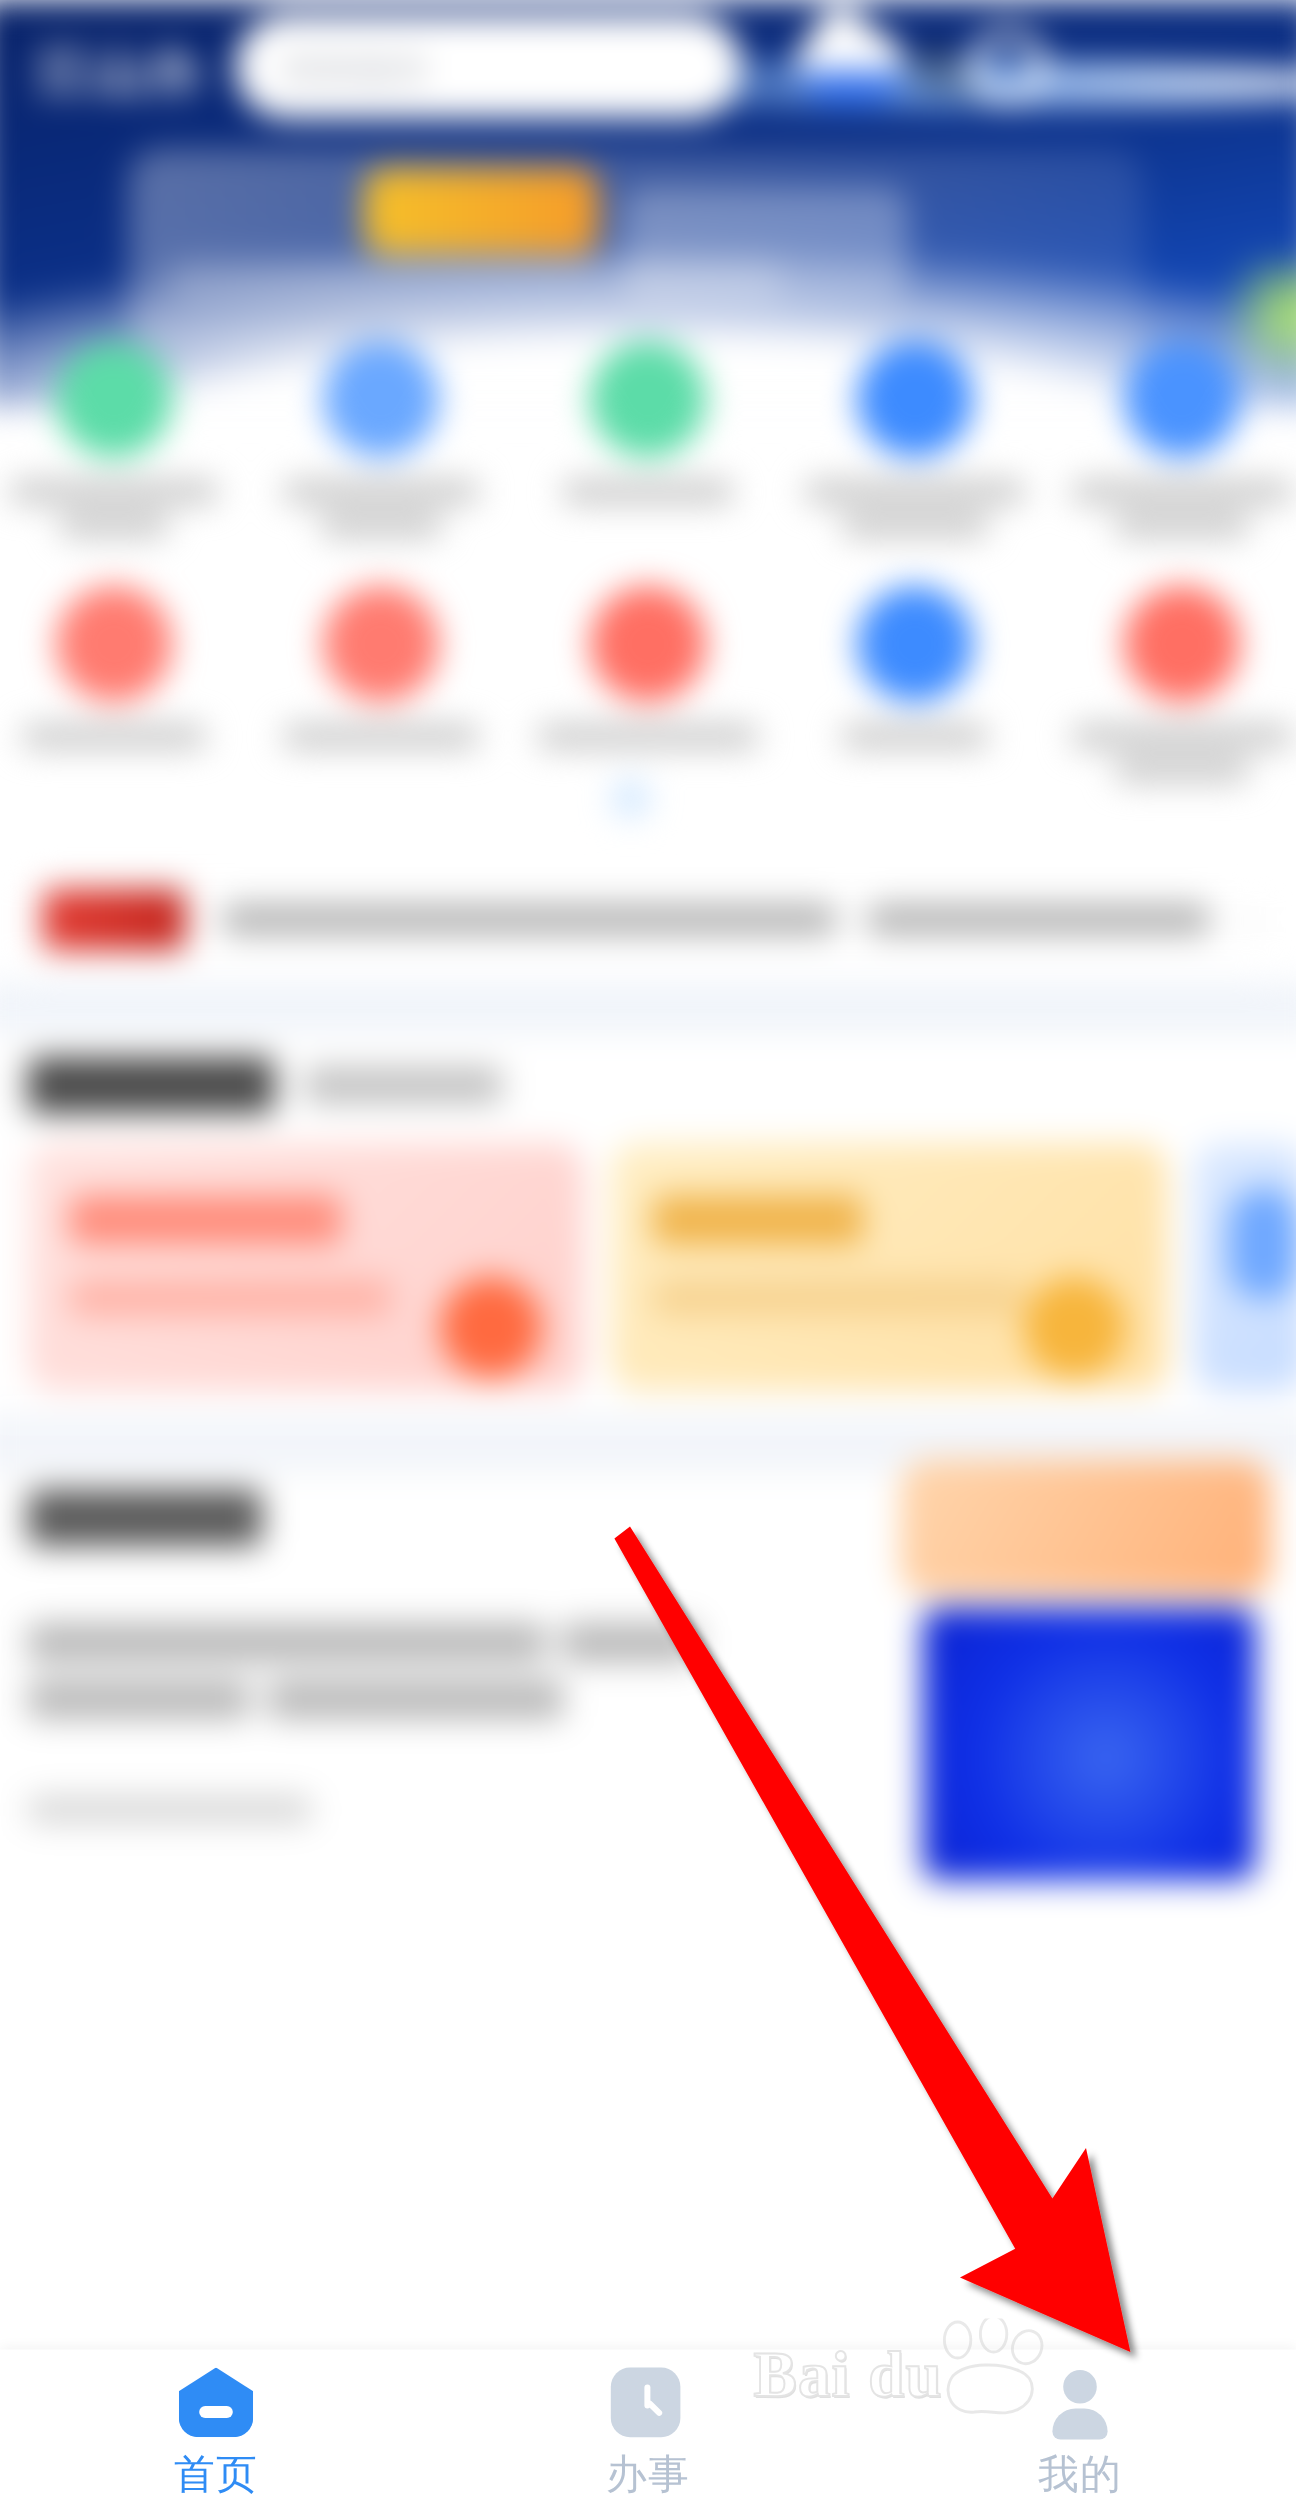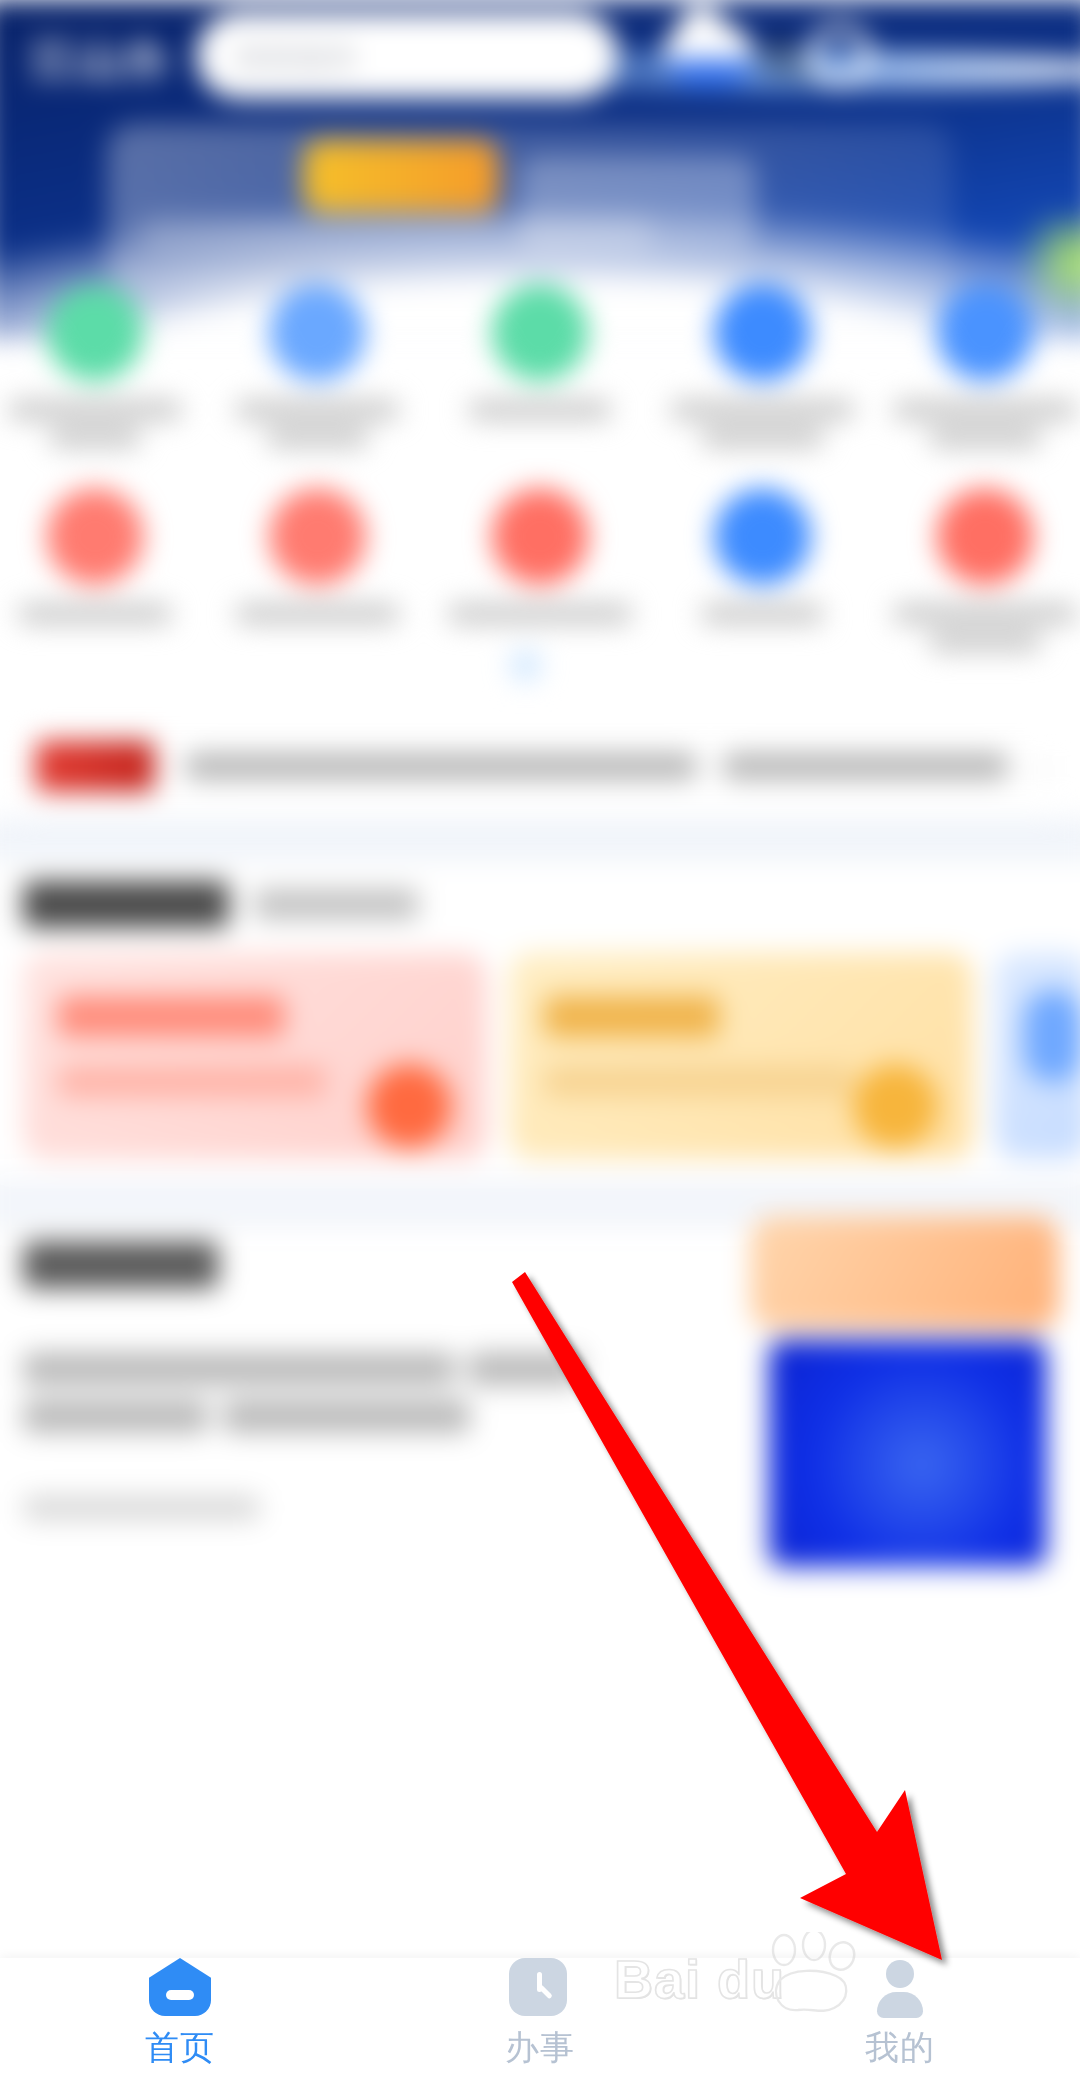--- a/index.html
+++ b/index.html
@@ -155,21 +155,21 @@
     background:radial-gradient(circle at 55% 55%, #3a66f0 0%, #0f2fe6 55%, #0b22cf 100%);
   }
   .news-l{ position:absolute; border-radius:8px; background:#b9b9b9; height:32px; }
   .news-s{ position:absolute; border-radius:8px; background:#d6d6d6; height:22px; }
 
   
   .tabbar{
     position:absolute; left:0; bottom:0; width:1080px; height:136px;
     background:#ffffff;
     box-shadow:0 -2px 10px rgba(0,0,0,.05);
-    display:flex; align-items:flex-start;
+    display:flex; align-items:center;
   }
   .tab{ flex:1; display:flex; flex-direction:column; align-items:center; justify-content:center; gap:10px; }
   .tab-label{ font-size:34px; line-height:1; color:#b6c2d2; letter-spacing:1px; }
   .tab.active .tab-label{ color:#2f8cf5; }
   .tab-ico{ width:62px; height:62px; position:relative; }
 
   .ico-home{
     width:62px; height:58px; background:#2f8cf5;
     border-radius:14px 14px 16px 16px;
     clip-path:polygon(50% 0%, 100% 34%, 100% 100%, 0% 100%, 0% 34%);
@@ -218,22 +218,22 @@
   .ico-user-body{
     position:absolute; left:8px; top:34px; width:46px; height:26px;
     background:#ccd6e2; border-radius:23px 23px 8px 8px;
   }
 
   
   .anno{ position:absolute; left:0; top:0; width:1080px; height:2094px; pointer-events:none; }
 
   
   .wm{
-    position:absolute; left:614px; top:1948px; width:330px; height:120px;
-    opacity:.30; pointer-events:none;
+    position:absolute; left:628px; top:1948px; width:330px; height:120px;
+    opacity:.30; pointer-events:none;font-family:Liberation Serif, serif;
   }
   .wm-main{
     font-size:54px; color:#ffffff; letter-spacing:1px; font-weight:700;
     text-shadow:0 0 1px #8a8a8a, 1px 1px 0 #9a9a9a;
     -webkit-text-stroke:1.6px #a8a8a8;
   }
   .wm-sub{
     font-size:26px; color:#ffffff; letter-spacing:.5px; margin-top:2px;
     -webkit-text-stroke:1px #b0b0b0;
   }

